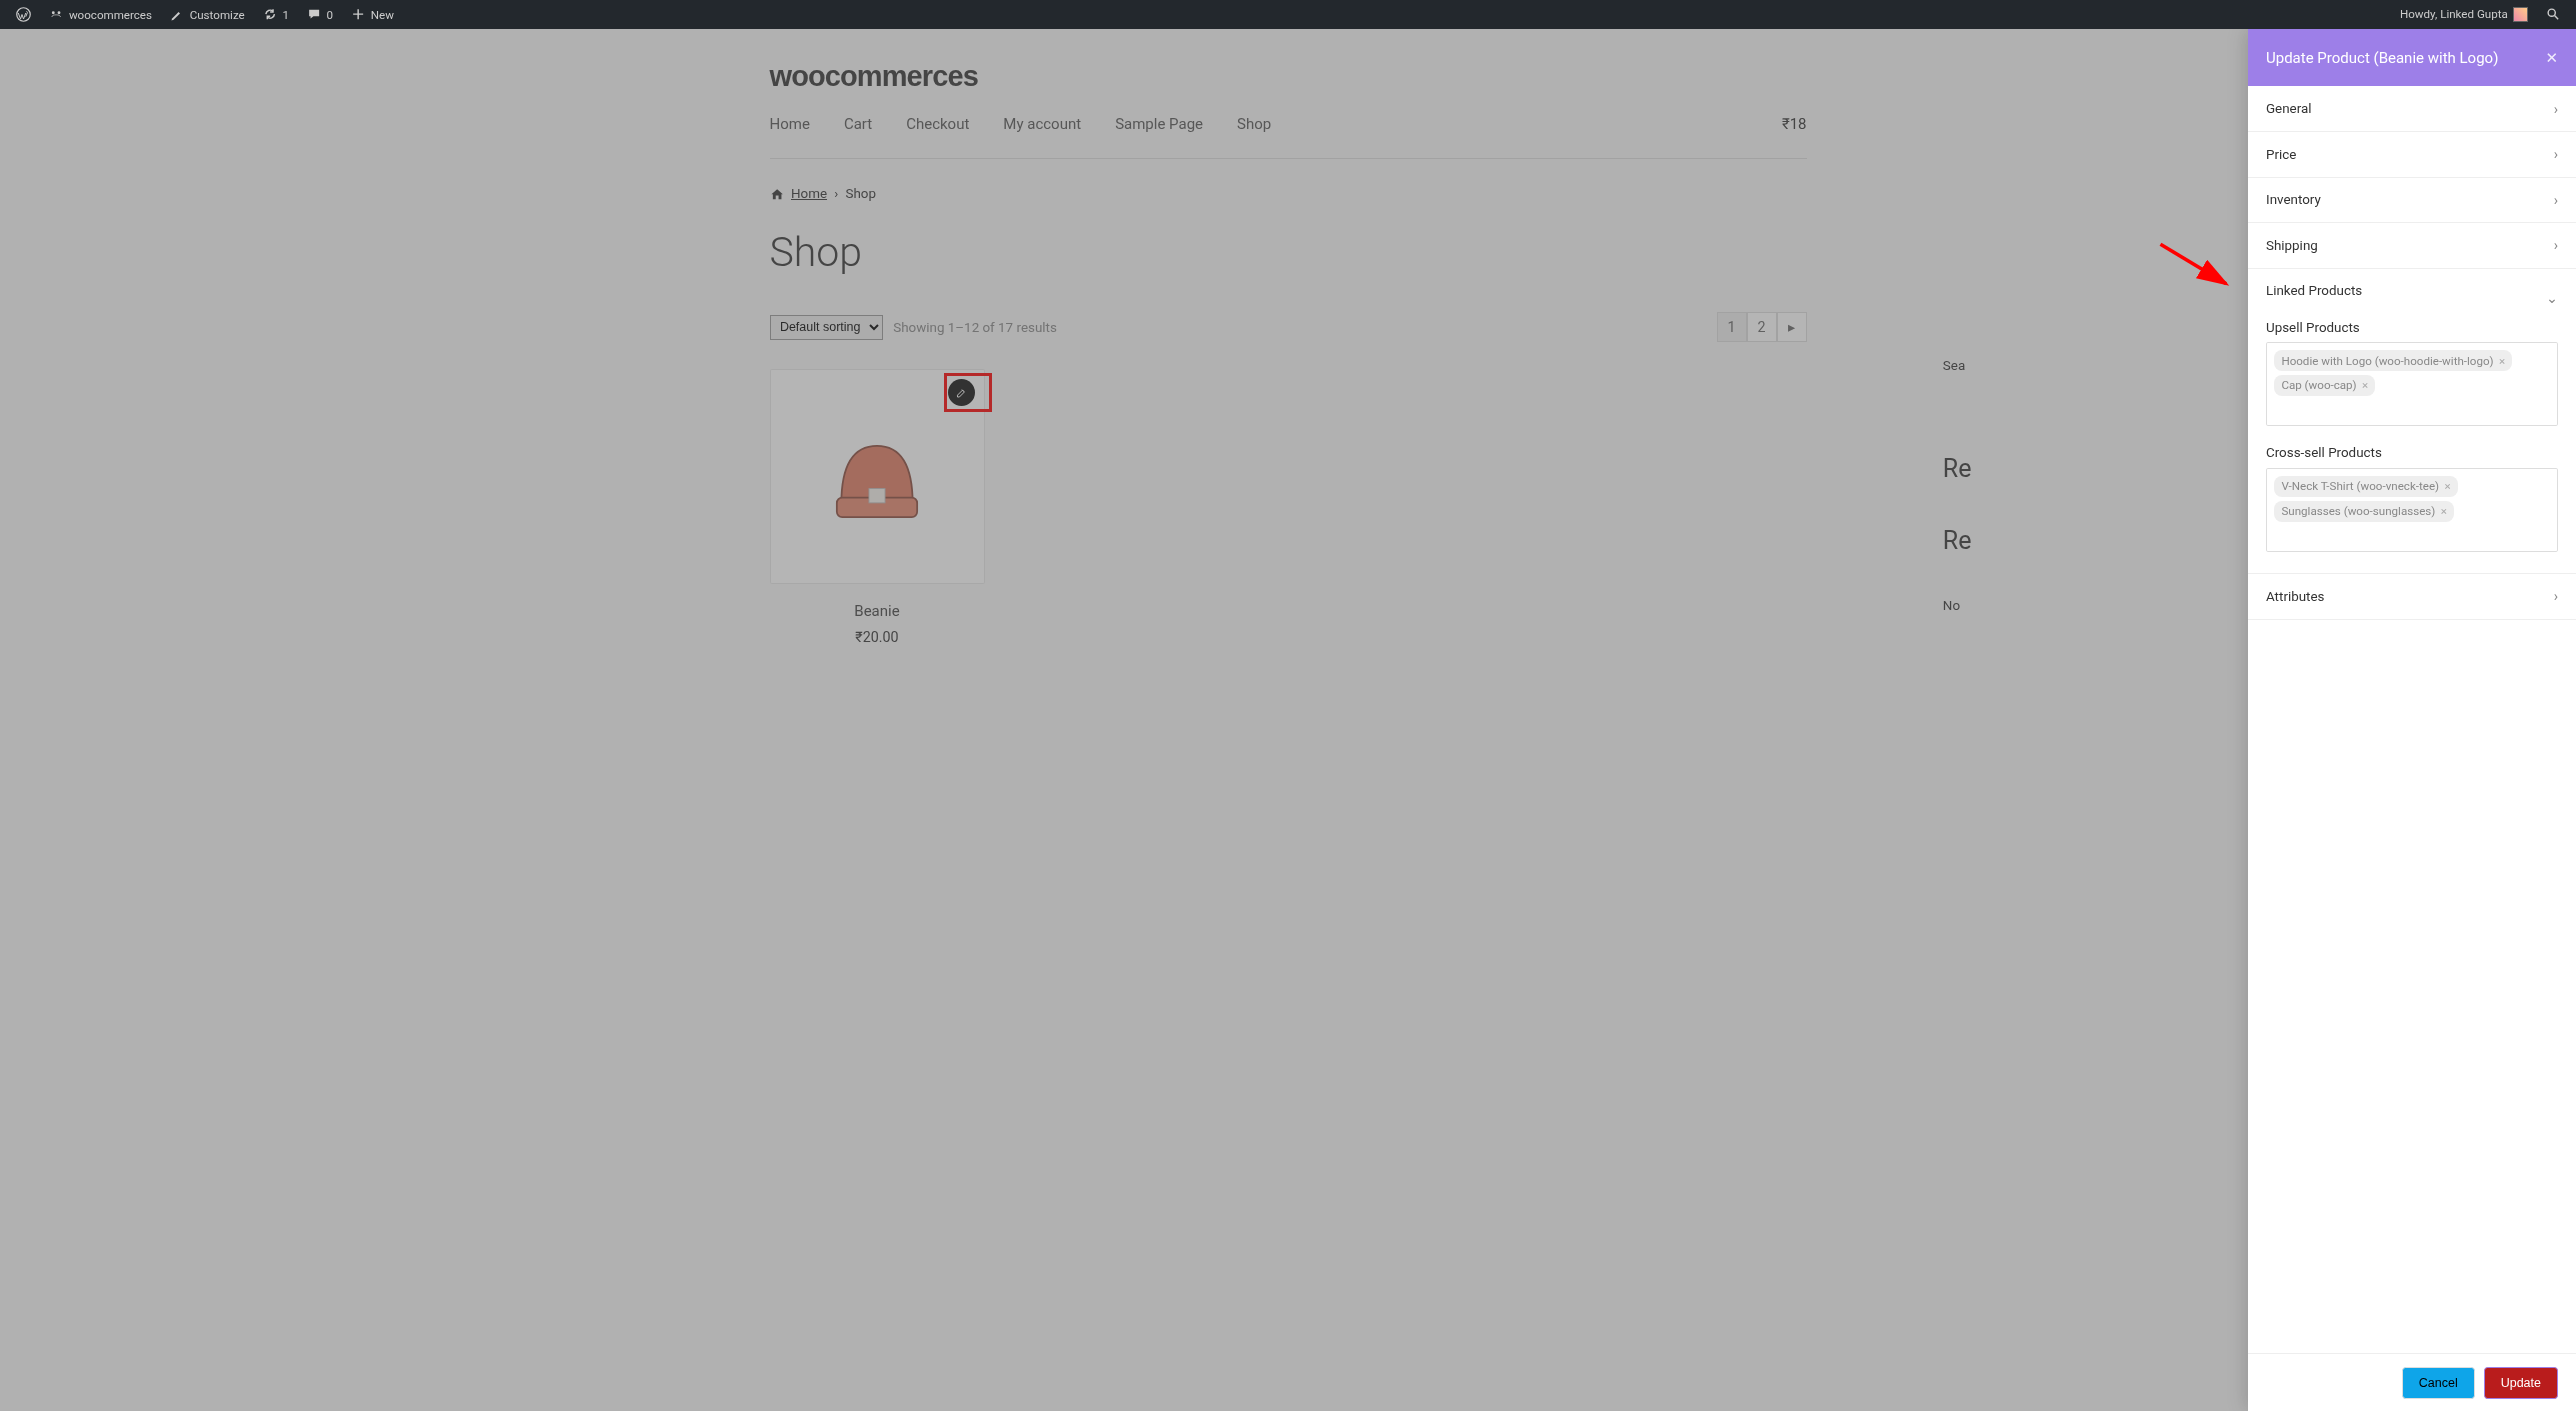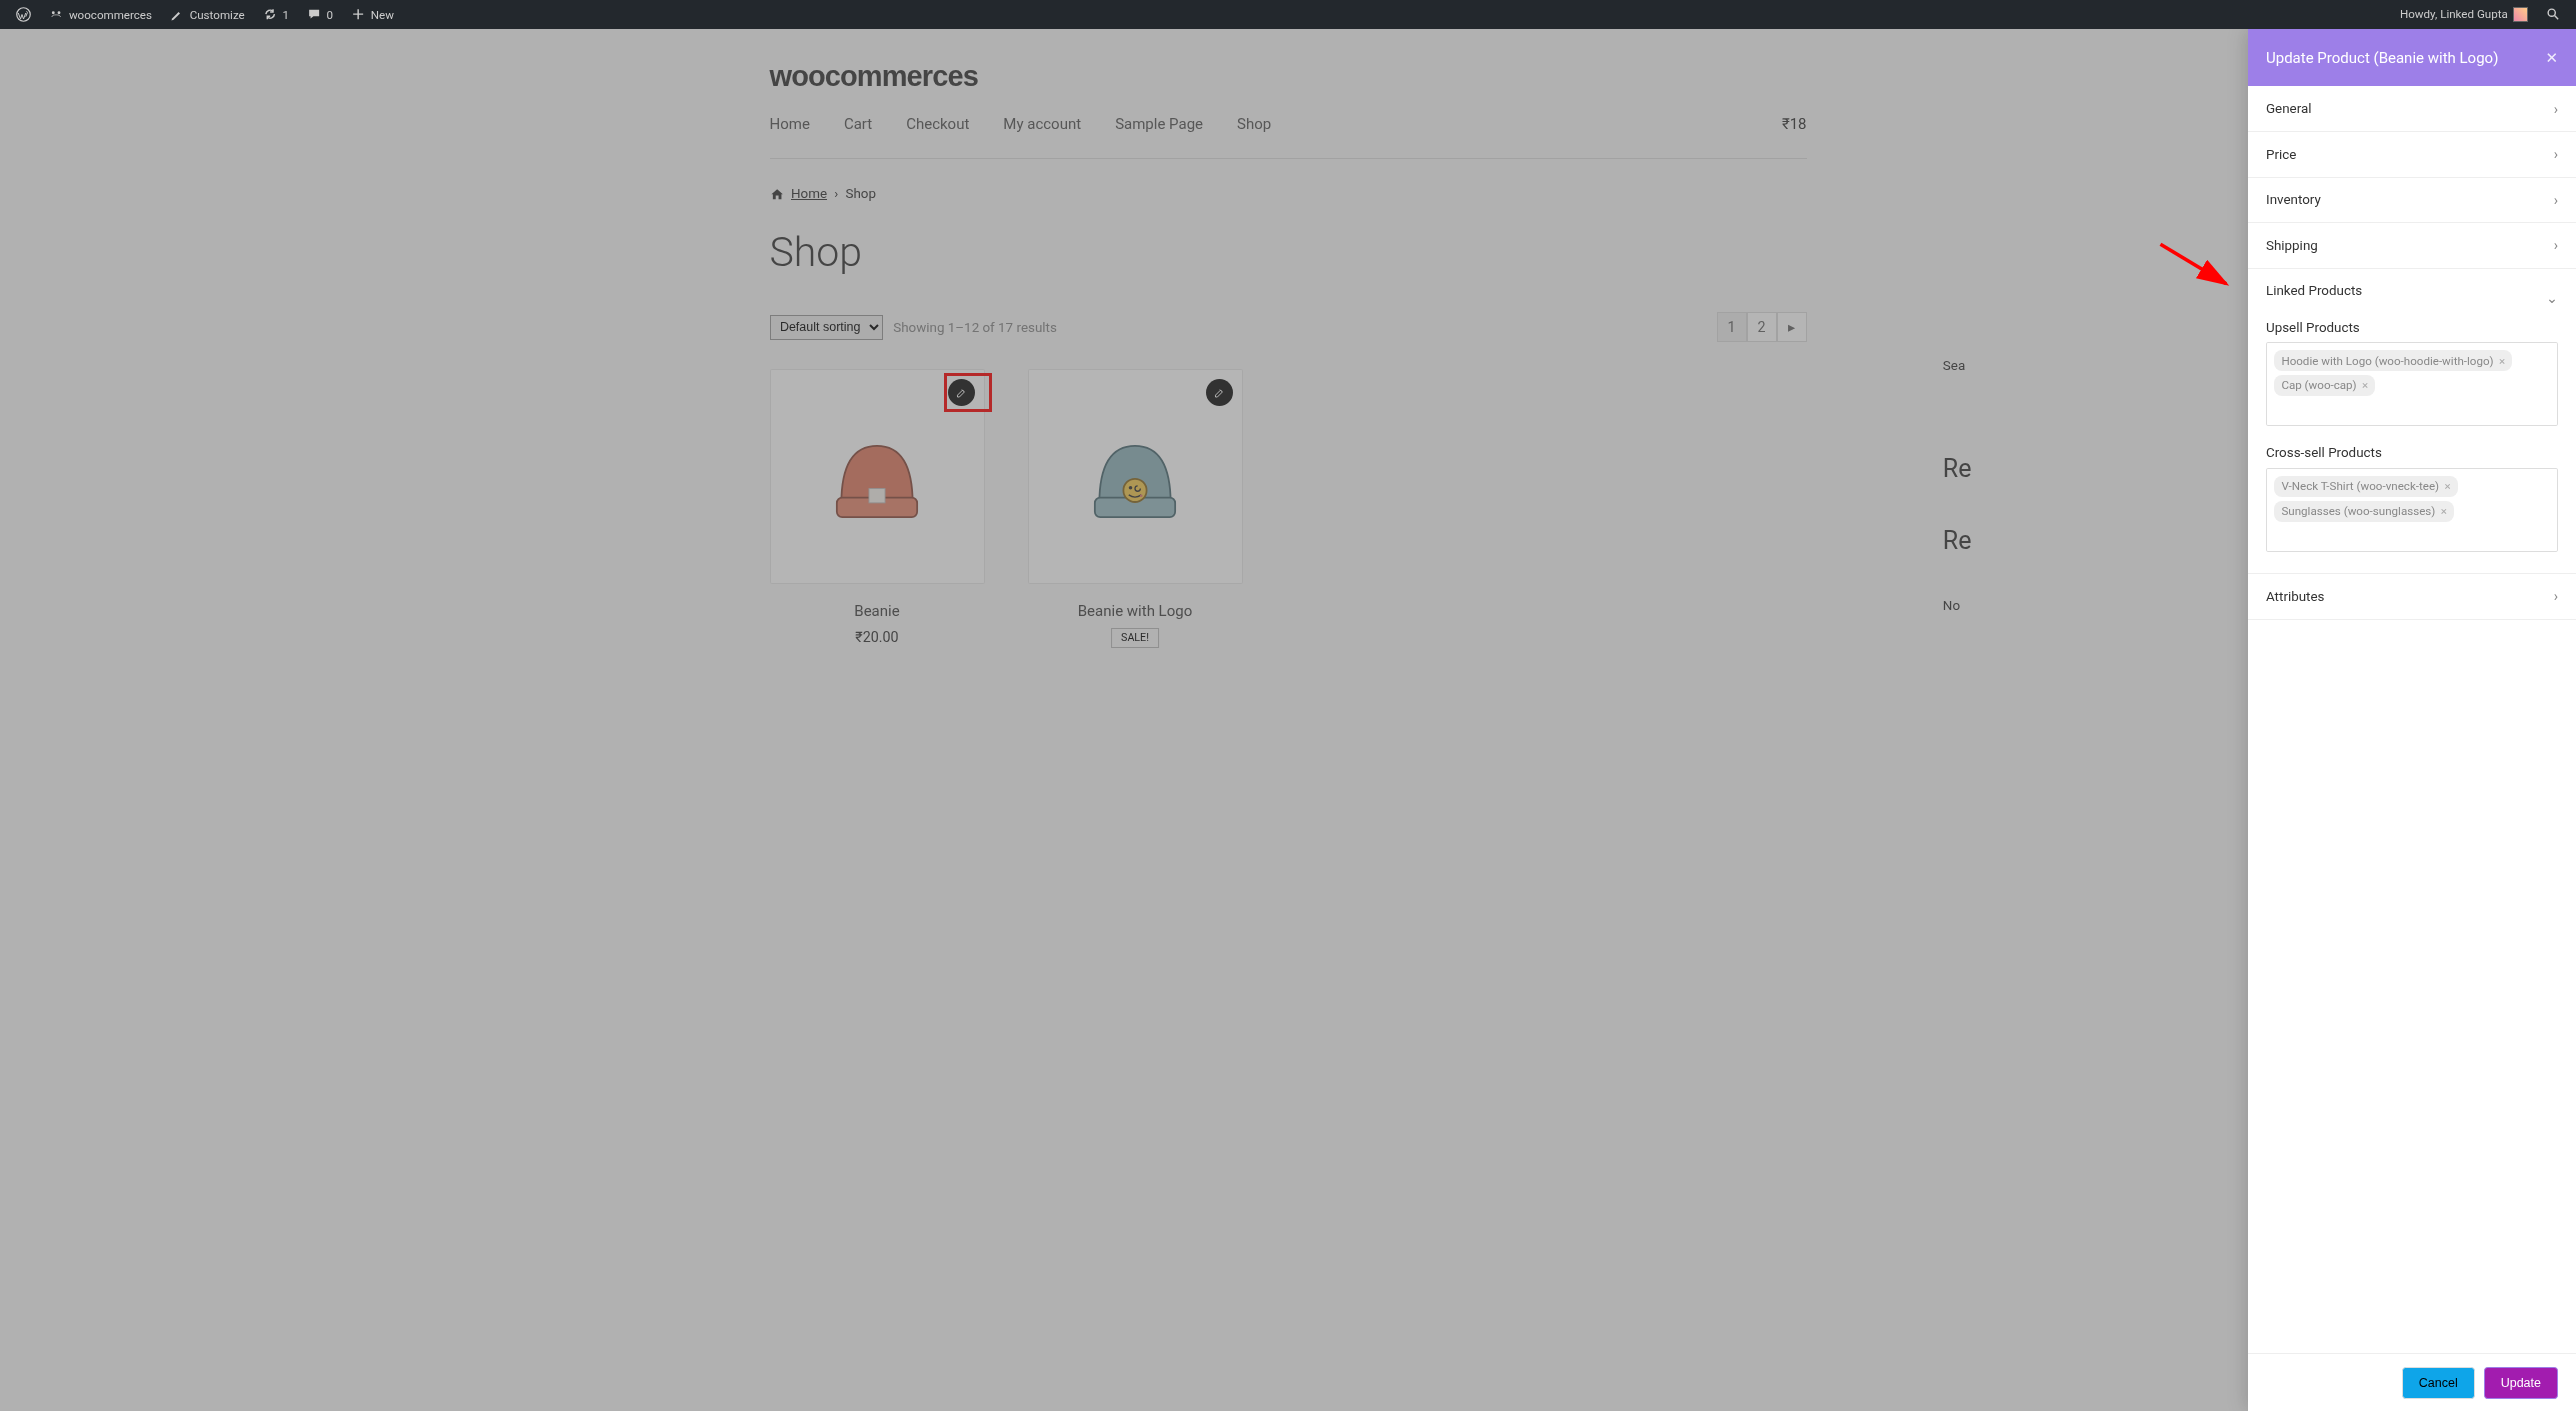--- a/index.html
+++ b/index.html
@@ -40,21 +40,21 @@
 .section-title { font-weight:400; font-size:13.4px; color:#333 }
 .chev { color:#888 }
 .section-open { padding:14.3px 18px 21.5px; border-bottom:0.9px solid #eee }
 .section-open .section-title { margin-bottom:14.3px }
 .field-label { font-size:13.4px; color:#333; margin:7.2px 0 7.2px }
 .tagbox { border:0.9px solid #ddd; padding:5.4px; min-height:84px; border-radius:1.8px }
 .tag { display:inline-flex; align-items:center; gap:5.4px; background:#eee; color:#888; font-size:11.6px; padding:3.6px 7.2px; margin:1.8px; border-radius:8px }
 .tag .x { cursor:pointer; color:#aaa }
 .panel-foot { padding:12.5px 18px; display:flex; gap:9px; justify-content:flex-end; border-top:0.9px solid #eee }
 .btn { padding:8px 16px; border-radius:3.6px; font-size:12.5px; cursor:pointer; border:0.9px solid #ddd; background:#0ea5e9 }
-.btn-primary { background:#a21caf; color:#fff; border-color:#9d7fe8 }
+.btn-primary { background:#b91c1c; color:#fff; border-color:#9d7fe8 }
 .arrow { position:fixed; z-index:70; pointer-events:none }
 .sidebar-peek { position:absolute; right:-159px; top:286px; font-size:13.4px; color:#333 }
 .sidebar-peek div { margin:43px 12px }
 
 .woo-album { width:134px; height:143px }
 .beanie { width:116px; height:116px }
 </style>
 </head>
 <body>
 
@@ -153,41 +153,20 @@
           </div>
         <svg class="beanie" viewBox="0 0 130 130">
             <path d="M25 95 Q25 30 65 30 Q105 30 105 95 Z" fill="#e07b62" stroke="#8a4a3b" stroke-width="2"></path>
             <rect x="20" y="88" width="90" height="22" rx="6" fill="#e6876e" stroke="#8a4a3b" stroke-width="2"></rect>
             <rect x="56" y="78" width="18" height="16" fill="#f5f1ec" stroke="#bbb"></rect>
           </svg>
       </div>
       <div class="card-title">Beanie</div>
       <div class="card-price">₹20.00</div>
     </div>
-    <div class="card">
-      <div class="thumb">
-        <div class="editfab">
-            <svg viewBox="0 0 20 20" fill="none" stroke="#fff" stroke-width="1.6">
-              <path d="M4 13l8-8 3 3-8 8H4v-3z"></path>
-              <path d="M11 4l3 3"></path>
-            </svg>
-          </div>
-        <svg class="beanie" viewBox="0 0 130 130">
-            <path d="M25 95 Q25 30 65 30 Q105 30 105 95 Z" fill="#8fb3bb" stroke="#4a6a72" stroke-width="2"></path>
-            <rect x="20" y="88" width="90" height="22" rx="6" fill="#9abcc3" stroke="#4a6a72" stroke-width="2"></rect>
-            <circle cx="65" cy="80" r="13" fill="#f3c94f" stroke="#8a6a20" stroke-width="2"></circle>
-            <circle cx="60" cy="77" r="2" fill="#333"></circle>
-            <path d="M68 75 a3 3 0 1 0 3 3" stroke="#333" fill="none" stroke-width="1.5"></path>
-            <path d="M58 85 q7 5 14 0" stroke="#333" fill="none" stroke-width="1.5"></path>
-            <circle cx="72" cy="86" r="1.5" fill="#d77"></circle>
-          </svg>
-      </div>
-      <div class="card-title">Beanie with Logo</div>
-      <span class="sale">SALE!</span>
-    </div>
   </div>
   <div class="sidebar-peek">
     <div>Sea</div>
     <div style="margin-top:81px;font-size:25px">Re</div>
     <div style="font-size:25px">Re</div>
     <div>No</div>
     <div style="font-size:25px">A</div>
     <div>No</div>
   </div>
 </div>

